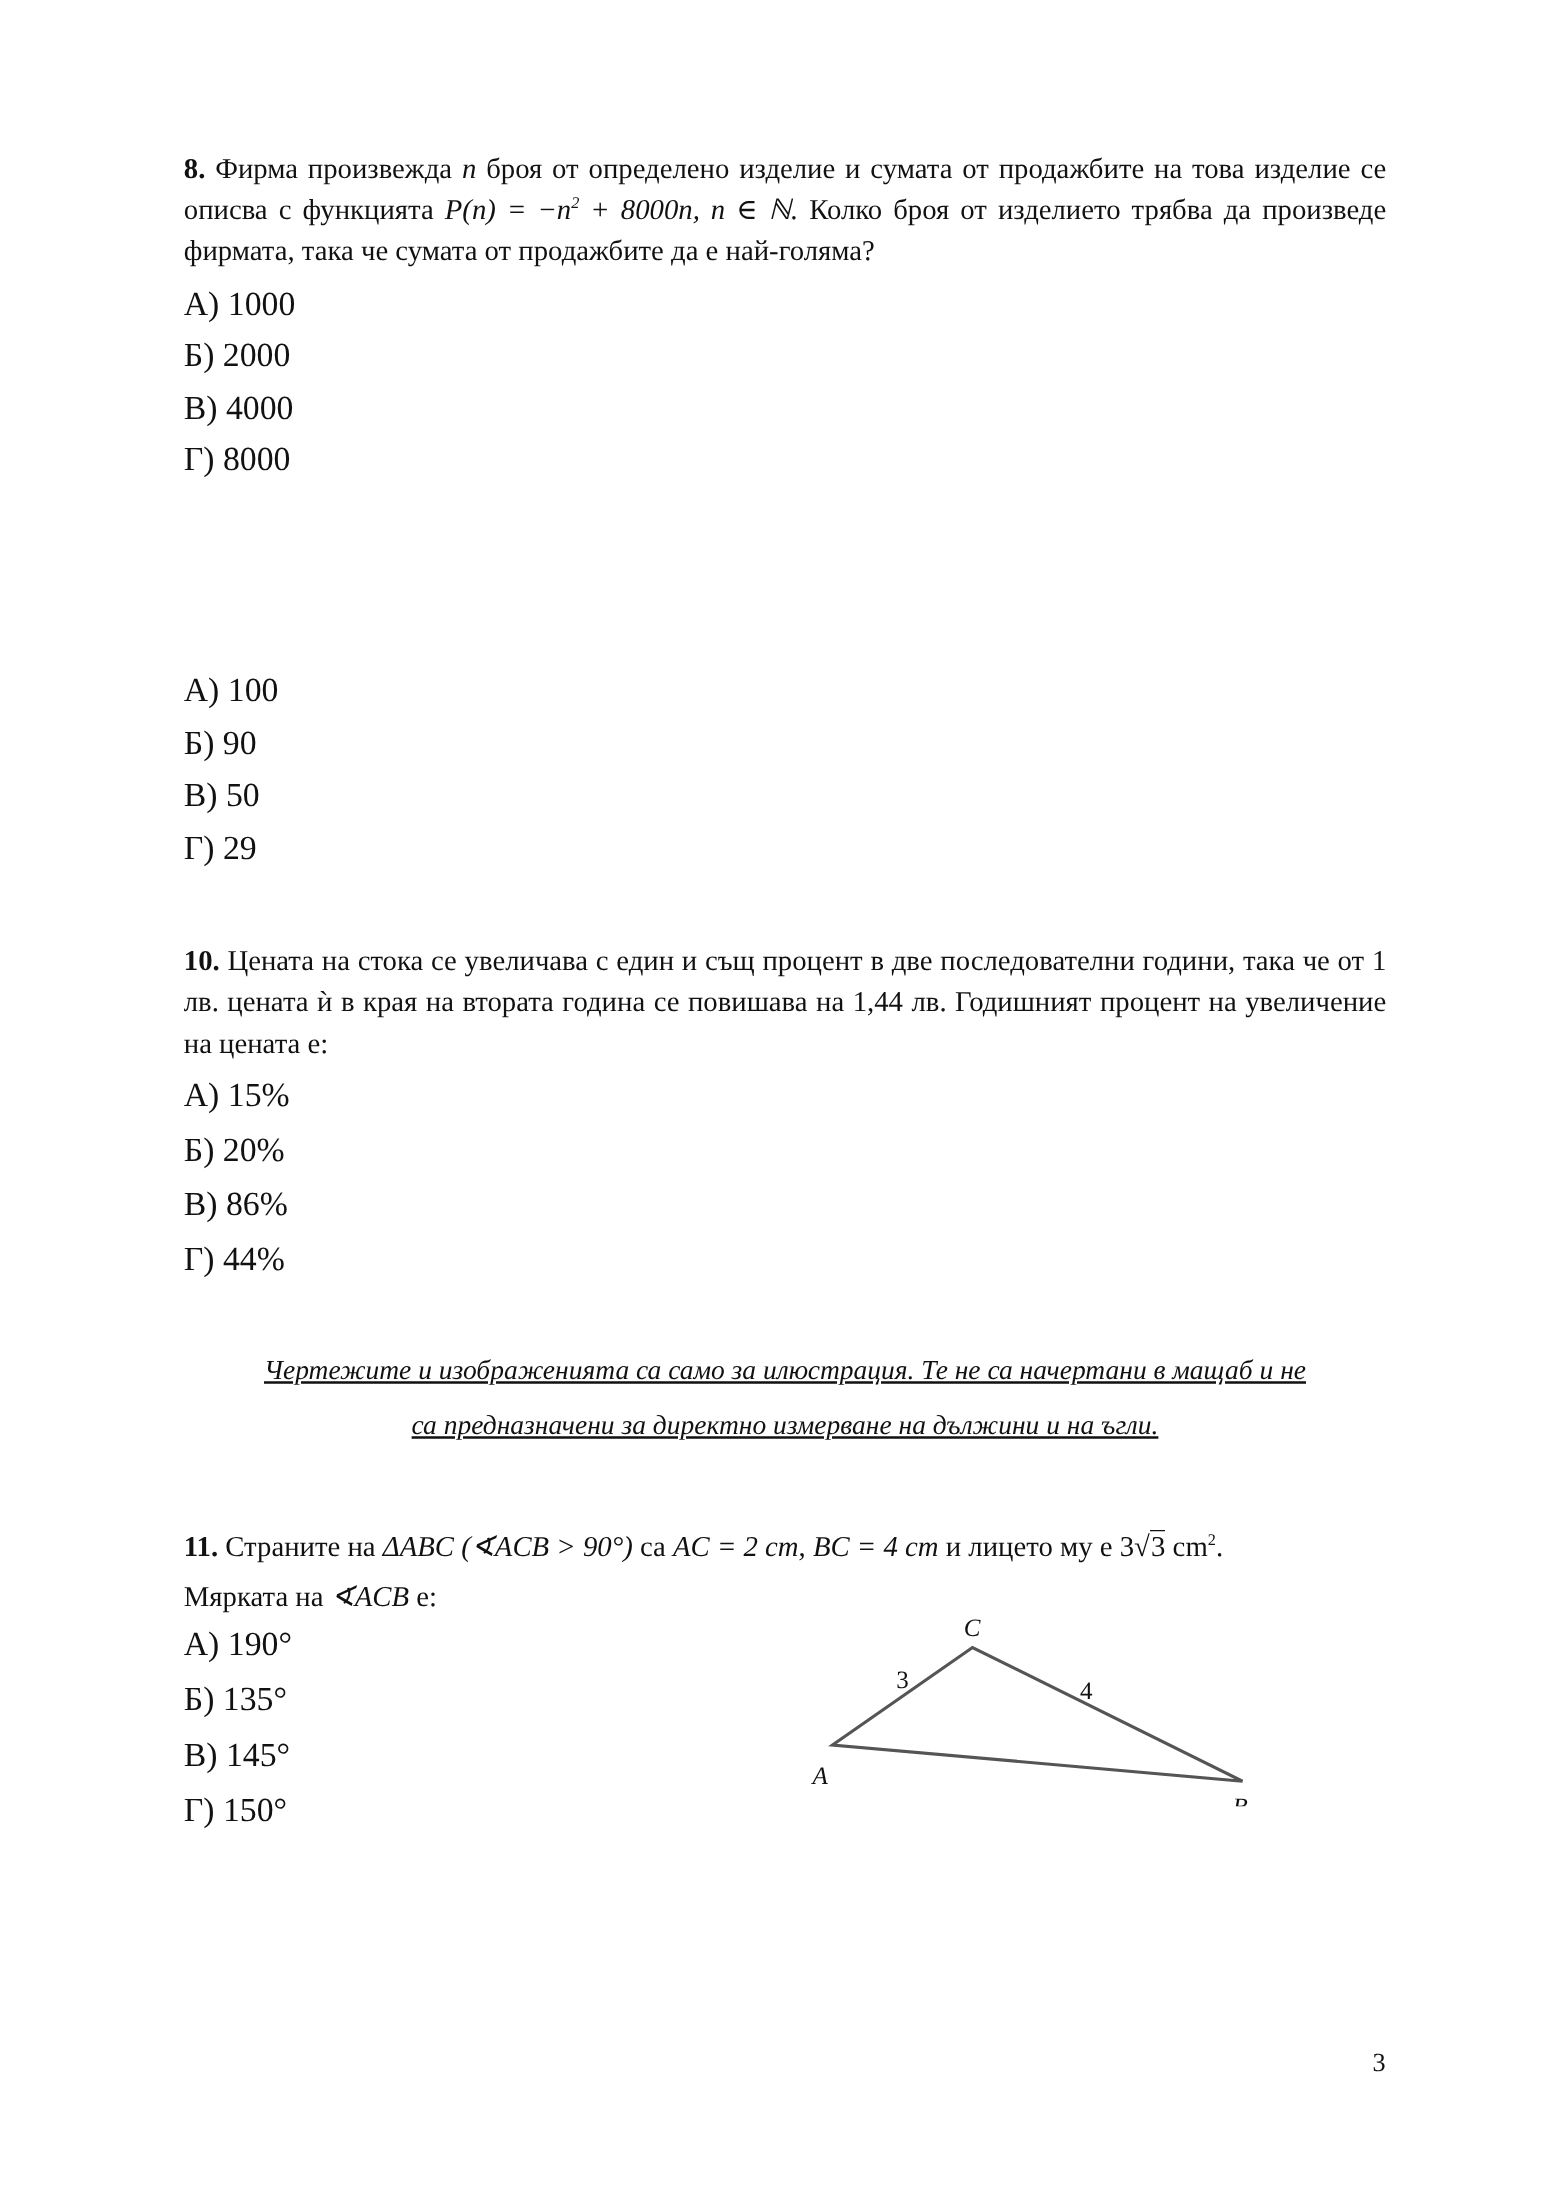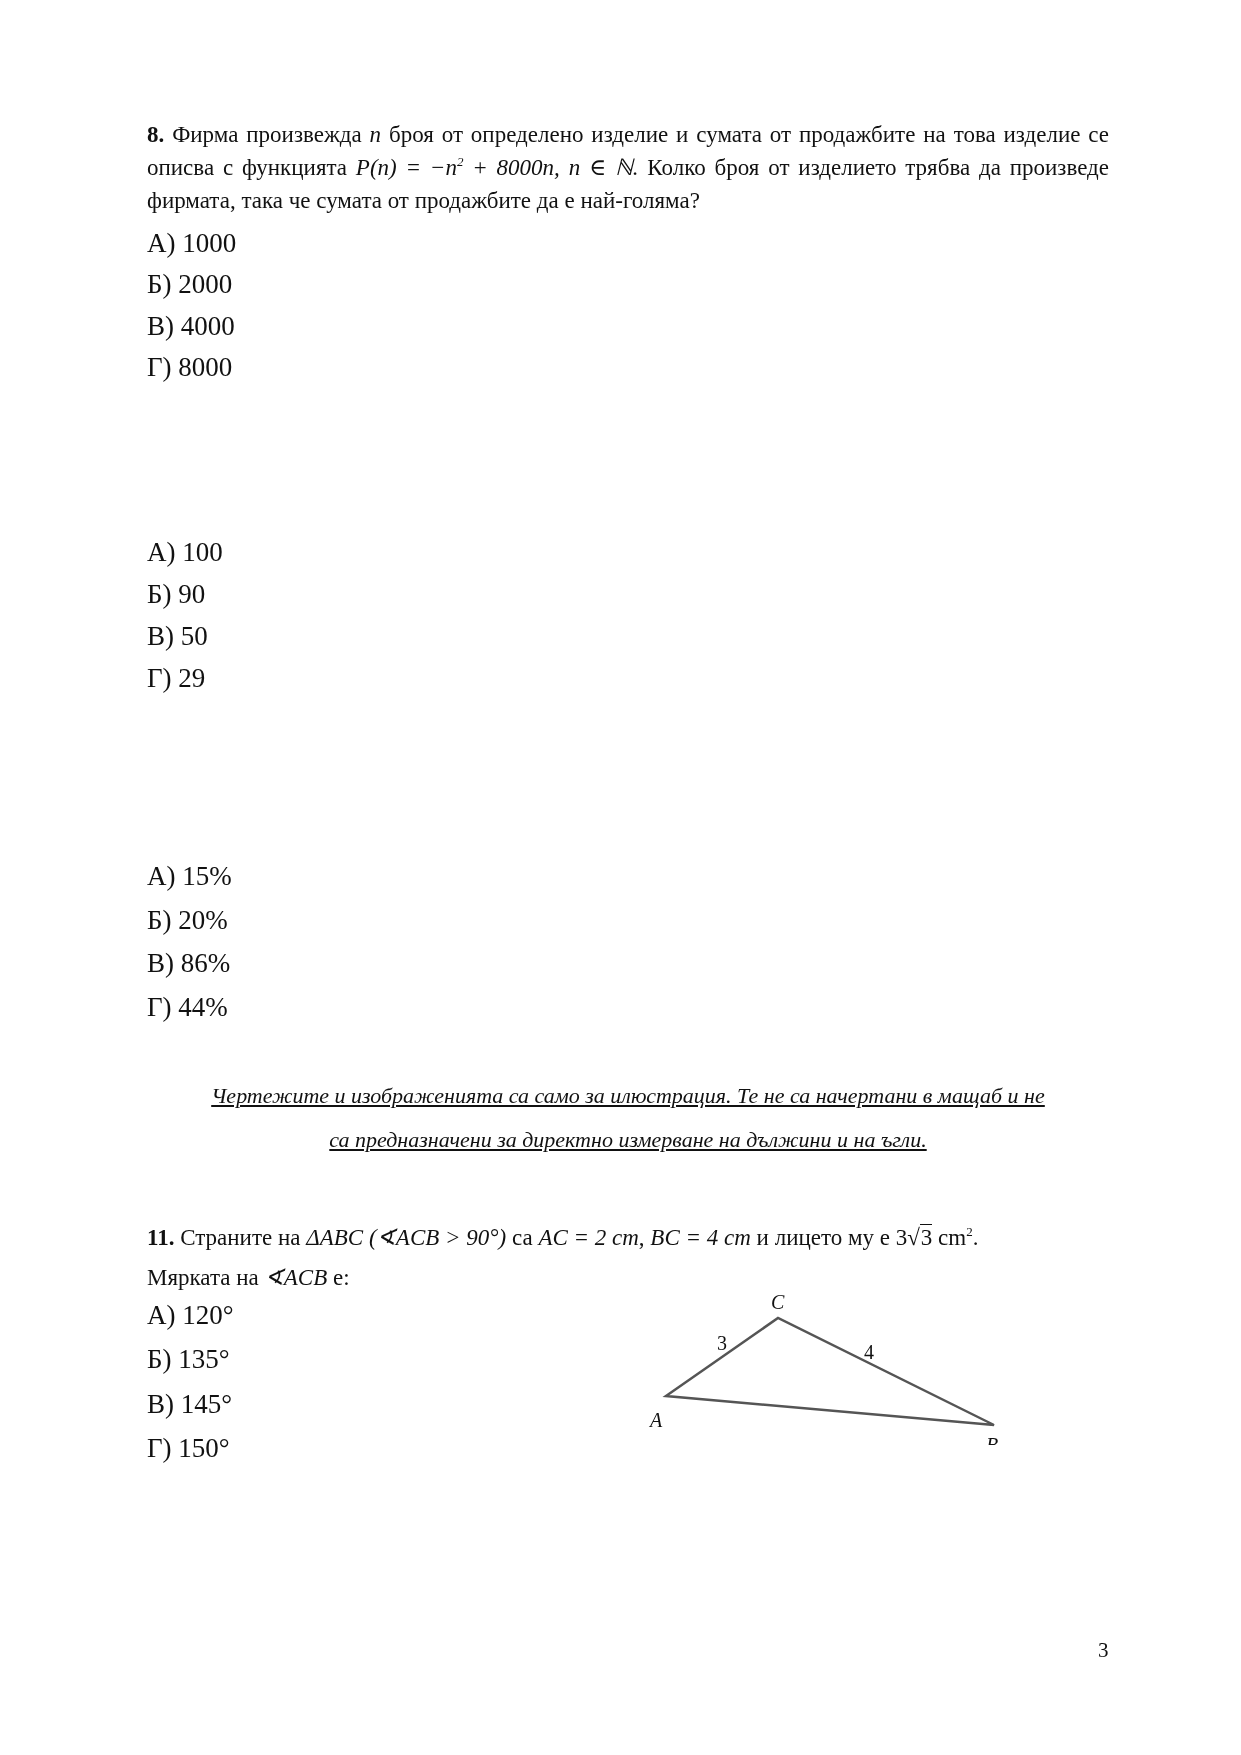--- a/index.html
+++ b/index.html
@@ -31,39 +31,43 @@
   <div class="opt" style="top:228px;">А) 1000</div>
   <div class="opt" style="top:269px;">Б) 2000</div>
   <div class="opt" style="top:311px;">В) 4000</div>
   <div class="opt" style="top:352px;">Г) 8000</div>
 
   <div class="opt" style="top:537px;">А) 100</div>
   <div class="opt" style="top:579px;">Б) 90</div>
   <div class="opt" style="top:621px;">В) 50</div>
   <div class="opt" style="top:663px;">Г) 29</div>
 
+  <div class="q" style="top:752px;">
+    <span class="num">10.</span>
+    <span>Цената на стока се увеличава с един и същ процент в две последователни години, така че от 1 лв. цената ѝ в края на втората година се повишава на 1,44 лв. Годишният процент на увеличение на цената е:</span>
+  </div>
   <div class="opt" style="top:861px;">А) 15%</div>
   <div class="opt" style="top:905px;">Б) 20%</div>
   <div class="opt" style="top:948px;">В) 86%</div>
   <div class="opt" style="top:992px;">Г) 44%</div>
 
   <div class="disc" style="top:1081px;">Чертежите и изображенията са само за илюстрация. Те не са начертани в мащаб и не</div>
   <div class="disc" style="top:1125px;">са предназначени за директно измерване на дължини и на ъгли.</div>
 
   <div class="q" style="top:1218px; line-height:40px;">
     <span class="num">11.</span>
     <span>Страните на </span><span class="math">ΔABC</span>
     <span class="math"> (∢ACB &gt; 90°)</span>
     <span> са </span>
     <span class="math">AC = 2 cm</span><span>, </span><span class="math">BC = 4 cm</span>
     <span> и лицето му е </span><span><span>3</span>√<span class="sqrt">3</span><span> cm</span><sup>2</sup><span>.</span></span>
     <br>
     <span>Мярката на </span><span class="math">∢ACB</span><span> е:</span>
   </div>
-  <div class="opt" style="top:1300px;">А) 120°</div>
+  <div class="opt" style="top:1300px;">А) 190°</div>
   <div class="opt" style="top:1344px;">Б) 135°</div>
   <div class="opt" style="top:1389px;">В) 145°</div>
   <div class="opt" style="top:1433px;">Г) 150°</div>
 
   <svg class="tri" width="380" height="160" viewBox="0 0 380 160">
     <polygon points="26,111 138,33 354,140" fill="none" stroke="#555555" stroke-width="2.5"></polygon>
     <text x="10" y="142" font-style="italic">A</text>
     <text x="131" y="24" font-style="italic">C</text>
     <text x="346" y="167" font-style="italic">B</text>
     <text x="77" y="65">3</text>

